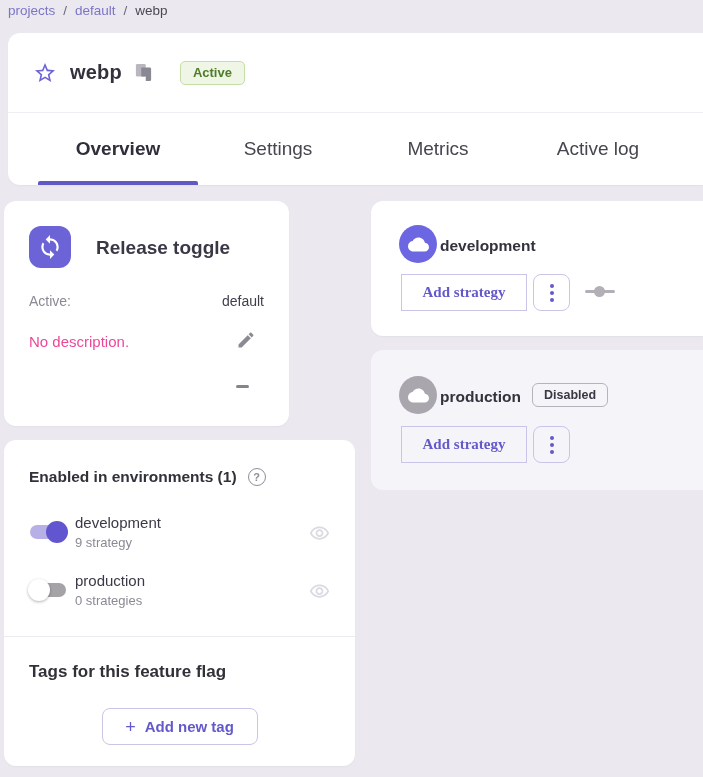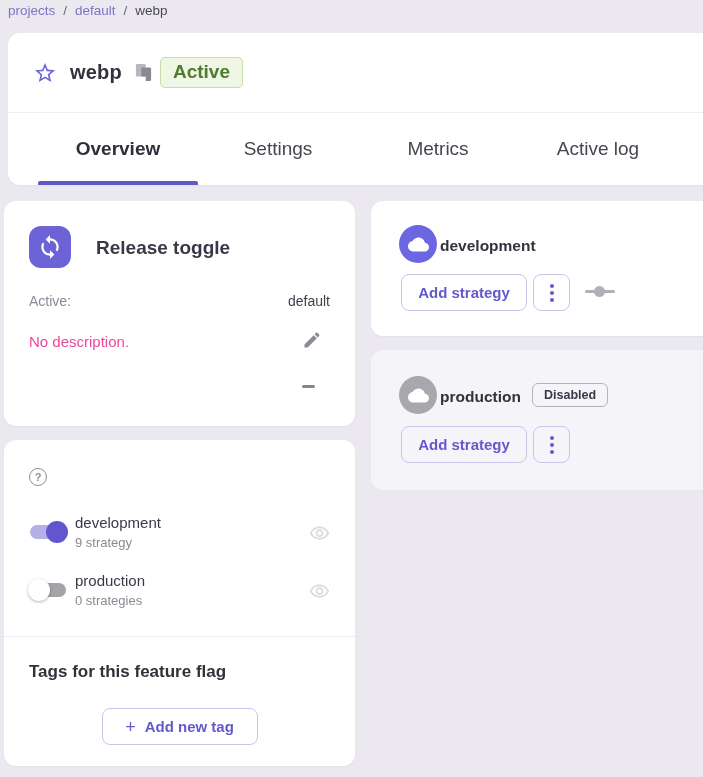--- a/index.html
+++ b/index.html
@@ -17,32 +17,32 @@
   .breadcrumb { position:absolute; top:1px; left:8px; height:18px; display:flex; align-items:center; gap:8px; font-size:13.5px; }
   .crumb-link { color:#7b74c8; cursor:pointer; }
   .crumb-sep { color:#6a6875; }
   .crumb-current { color:#4a4854; }
 
   
   .header-card { position:absolute; left:8px; top:33px; right:0; height:152px; background:#fff; border-radius:12px 0 0 12px; box-shadow:0 1px 2px rgba(20,20,40,.04); }
   .header-row { position:absolute; top:0; left:0; right:0; height:80px; border-bottom:1px solid #f0eef3; display:flex; align-items:center; padding-left:25px; }
   .flag-title { font-size:20px; color:#33313d; margin-left:13px; letter-spacing:.2px; }
   .copy-btn { margin-left:13px; cursor:pointer; display:flex; align-items:center; }
-  .status-chip { margin-left:8px; background:#f0f6e6; border:1px solid #c6dda6; color:#4d7c2a; font-size:19px; font-weight:bold; padding:3px 12px 4px; border-radius:5px; }
+  .status-chip { margin-left:28px; background:#f0f6e6; border:1px solid #c6dda6; color:#4d7c2a; font-size:13px; font-weight:bold; padding:3px 12px 4px; border-radius:5px; }
 
   .tabs { position:absolute; left:30px; bottom:0; top:80px; display:flex; }
   .tab { width:160px; display:flex; align-items:center; justify-content:center; font-size:19px; color:#47454f; cursor:pointer; }
   .tab.active { font-weight:bold; color:#302e3a; }
   .tab-indicator { position:absolute; left:30px; bottom:0; width:160px; height:4px; background:#6159c4; border-radius:2px 2px 0 0; }
 
   
   .card { position:absolute; background:#fff; border-radius:12px; box-shadow:0 1px 2px rgba(20,20,40,.04); }
 
   
-  #card-overview { left:4px; top:201px; width:351px; height:225px; }
+  #card-overview { left:4px; top:201px; width:285px; height:225px; }
   .type-icon { position:absolute; left:25px; top:25px; width:42px; height:42px; border-radius:12px; background:#6b63d6; display:flex; align-items:center; justify-content:center; }
   .type-title { position:absolute; left:92px; top:36px; font-size:19px; color:#3a3846; }
   .ov-row-project { position:absolute; left:25px; right:25px; top:92px; display:flex; justify-content:space-between; font-size:14px; }
   .lbl-gray { color:#8b8994; }
   .val-dark { color:#403e4c; }
   .ov-row-desc { position:absolute; left:25px; top:132px; font-size:15px; color:#ec4899; }
   .edit-btn { position:absolute; right:33px; top:129px; cursor:pointer; }
   .row-created { position:absolute; left:25px; top:383px; display:flex; align-items:baseline; }
   .created-label { font-size:13.5px; color:#8b8994; }
   .created-value { font-size:14px; color:#3c3a48; margin-left:8px; }
@@ -72,21 +72,21 @@
   .plus-glyph { font-size:18px; font-weight:normal; line-height:1; }
 
   
   #panel-dev { left:371px; top:201px; width:332px; height:135px; border-radius:12px 0 0 12px; }
   #panel-prod { left:371px; top:350px; width:332px; height:140px; border-radius:12px 0 0 12px; background:#f5f4f8; box-shadow:none; }
   .env-avatar { position:absolute; left:28px; width:38px; height:38px; border-radius:50%; display:flex; align-items:center; justify-content:center; }
   .avatar-purple { background:#6d66e2; }
   .avatar-gray { background:#a9a6ae; }
   .panel-name { position:absolute; left:69px; font-size:15.5px; font-weight:bold; color:#34323c; }
   .disabled-chip { position:absolute; left:161px; top:33px; height:24px; padding:0 11px; border:1px solid #b6b3bd; border-radius:6px; background:transparent; color:#3a3844; font-size:12.5px; font-weight:bold; display:flex; align-items:center; }
-  .add-strategy-btn { position:absolute; left:30px; width:126px; height:37px; border:1px solid #c9c5e8; border-radius:8px; background:transparent; color:#6459cb; font-family:Liberation Sans, sans-serif; font-size:15px; font-weight:bold; cursor:pointer; }
+  .add-strategy-btn { position:absolute; left:30px; width:126px; height:37px; border:1px solid #c9c5e8; border-radius:0; background:transparent; color:#6459cb; font-family:Liberation Serif, serif; font-size:15px; font-weight:bold; cursor:pointer; }
   .kebab-btn { position:absolute; left:162px; width:37px; height:37px; border:1px solid #c9c5e8; border-radius:8px; background:transparent; display:flex; flex-direction:column; align-items:center; justify-content:center; gap:3px; cursor:pointer; }
   .kebab-btn i { width:4px; height:4px; border-radius:50%; background:#6459cb; }
   .slider-icon { position:absolute; left:214px; top:85px; width:30px; height:12px; }
   .slider-icon .bar { position:absolute; top:4px; left:0; width:30px; height:3px; background:#b2afb6; border-radius:2px; }
   .slider-icon .dot { position:absolute; top:0; left:9px; width:11px; height:11px; border-radius:50%; background:#b2afb6; }
 </style>
 </head>
 <body>
 
 <nav class="breadcrumb">
@@ -145,20 +145,21 @@
 
   <div class="row-created">
     <span class="created-label">Created at:</span>
     <span class="created-value">25/07/2024</span>
   </div>
   <span class="lifecycle-dash"></span>
 </section>
 
 <section class="card" id="card-env">
   <div class="env-header">
+    <span class="env-title">Enabled in environments (1)</span>
     <span class="help-icon">?</span>
   </div>
 
   <span class="switch on" style="left:24px; top:82px;">
     <span class="track"></span>
     <span class="knob"></span>
   </span>
   <span class="env-name" style="top:74px;">development</span>
   <span class="env-sub" style="top:95px;">9 strategy</span>
   <span class="eye-btn" style="top:83px;">

